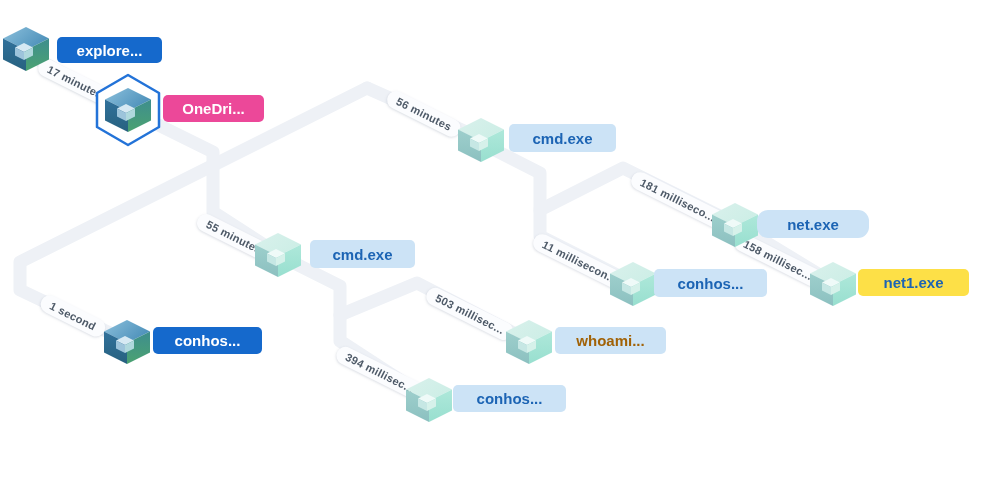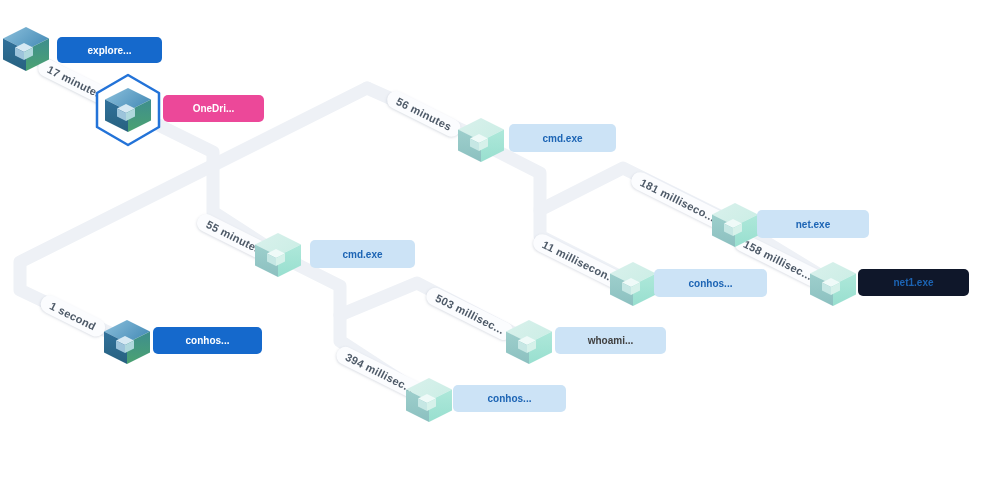--- a/index.html
+++ b/index.html
@@ -24,21 +24,21 @@
     white-space:nowrap;
     box-shadow:0 1px 2.5px rgba(130,140,160,0.28);
     z-index:3;
   }
   .node-cube{position:absolute;z-index:5;cursor:pointer;}
   .selection-ring{position:absolute;z-index:4;}
   .node-pill{
     position:absolute;
     z-index:6;
     display:flex;align-items:center;justify-content:center;
-    font-size:10px;font-weight:bold;
+    font-size:15px;font-weight:bold;
     border-radius:5px;
     box-sizing:border-box;
     white-space:nowrap;
     cursor:pointer;
   }
 </style>
 </head>
 <body>
 
 <div id="canvas">
@@ -149,21 +149,21 @@
           <stop offset="1" stop-color="#98dfcf"></stop>
         </linearGradient>
       </defs>
       <path d="M24,1 L47,12.5 L24,24 L1,12.5 Z" fill="url(#g3t)"></path>
       <path d="M1,12.5 L24,24 L24,45 L1,33.5 Z" fill="url(#g3l)"></path>
       <path d="M47,12.5 L24,24 L24,45 L47,33.5 Z" fill="url(#g3r)"></path>
       <path d="M22,17 L31,21.5 L22,26 L13,21.5 Z" fill="#effaf8"></path>
       <path d="M13,21.5 L22,26 L22,34 L13,29.5 Z" fill="#c6e7e4"></path>
       <path d="M31,21.5 L22,26 L22,34 L31,29.5 Z" fill="#d6f1ea"></path>
     </svg>
-    <div class="node-pill" style="left: 757px; top: 210px; width: 112px; height: 28px; background: rgb(204, 227, 246); color: rgb(28, 100, 180);">net.exe</div>
+    <div class="node-pill" style="left: 757px; top: 210px; width: 112px; height: 28px; background: rgb(204, 227, 246); color: rgb(28, 100, 180); border-radius: 11px;">net.exe</div>
     <svg width="48" height="46" class="node-cube" style="left: 609px; top: 261px;">
       <defs>
         <linearGradient id="g4t" x1="0" y1="0" x2="1" y2="0.55">
           <stop offset="0" stop-color="#d9f1ec"></stop>
           <stop offset="1" stop-color="#cdeee6"></stop>
         </linearGradient>
         <linearGradient id="g4l" x1="0" y1="0" x2="0" y2="1">
           <stop offset="0" stop-color="#9dcfcc"></stop>
           <stop offset="1" stop-color="#8cc0c0"></stop>
         </linearGradient>
@@ -195,21 +195,21 @@
           <stop offset="1" stop-color="#98dfcf"></stop>
         </linearGradient>
       </defs>
       <path d="M24,1 L47,12.5 L24,24 L1,12.5 Z" fill="url(#g5t)"></path>
       <path d="M1,12.5 L24,24 L24,45 L1,33.5 Z" fill="url(#g5l)"></path>
       <path d="M47,12.5 L24,24 L24,45 L47,33.5 Z" fill="url(#g5r)"></path>
       <path d="M22,17 L31,21.5 L22,26 L13,21.5 Z" fill="#effaf8"></path>
       <path d="M13,21.5 L22,26 L22,34 L13,29.5 Z" fill="#c6e7e4"></path>
       <path d="M31,21.5 L22,26 L22,34 L31,29.5 Z" fill="#d6f1ea"></path>
     </svg>
-    <div class="node-pill" style="left: 858px; top: 269px; width: 111px; height: 27px; background: #0f172a; color: rgb(28, 100, 180);">net1.exe</div>
+    <div class="node-pill" style="left: 858px; top: 269px; width: 111px; height: 27px; background: #fde047; color: rgb(28, 100, 180);">net1.exe</div>
     <svg width="48" height="46" class="node-cube" style="left: 254px; top: 232px;">
       <defs>
         <linearGradient id="g6t" x1="0" y1="0" x2="1" y2="0.55">
           <stop offset="0" stop-color="#d9f1ec"></stop>
           <stop offset="1" stop-color="#cdeee6"></stop>
         </linearGradient>
         <linearGradient id="g6l" x1="0" y1="0" x2="0" y2="1">
           <stop offset="0" stop-color="#9dcfcc"></stop>
           <stop offset="1" stop-color="#8cc0c0"></stop>
         </linearGradient>
@@ -264,21 +264,21 @@
           <stop offset="1" stop-color="#98dfcf"></stop>
         </linearGradient>
       </defs>
       <path d="M24,1 L47,12.5 L24,24 L1,12.5 Z" fill="url(#g8t)"></path>
       <path d="M1,12.5 L24,24 L24,45 L1,33.5 Z" fill="url(#g8l)"></path>
       <path d="M47,12.5 L24,24 L24,45 L47,33.5 Z" fill="url(#g8r)"></path>
       <path d="M22,17 L31,21.5 L22,26 L13,21.5 Z" fill="#effaf8"></path>
       <path d="M13,21.5 L22,26 L22,34 L13,29.5 Z" fill="#c6e7e4"></path>
       <path d="M31,21.5 L22,26 L22,34 L31,29.5 Z" fill="#d6f1ea"></path>
     </svg>
-    <div class="node-pill" style="left: 555px; top: 327px; width: 111px; height: 27px; background: rgb(204, 227, 246); color: #404040;">whoami...</div>
+    <div class="node-pill" style="left: 555px; top: 327px; width: 111px; height: 27px; background: rgb(204, 227, 246); color: #a16207;">whoami...</div>
     <svg width="48" height="46" class="node-cube" style="left: 405px; top: 377px;">
       <defs>
         <linearGradient id="g9t" x1="0" y1="0" x2="1" y2="0.55">
           <stop offset="0" stop-color="#d9f1ec"></stop>
           <stop offset="1" stop-color="#cdeee6"></stop>
         </linearGradient>
         <linearGradient id="g9l" x1="0" y1="0" x2="0" y2="1">
           <stop offset="0" stop-color="#9dcfcc"></stop>
           <stop offset="1" stop-color="#8cc0c0"></stop>
         </linearGradient>

